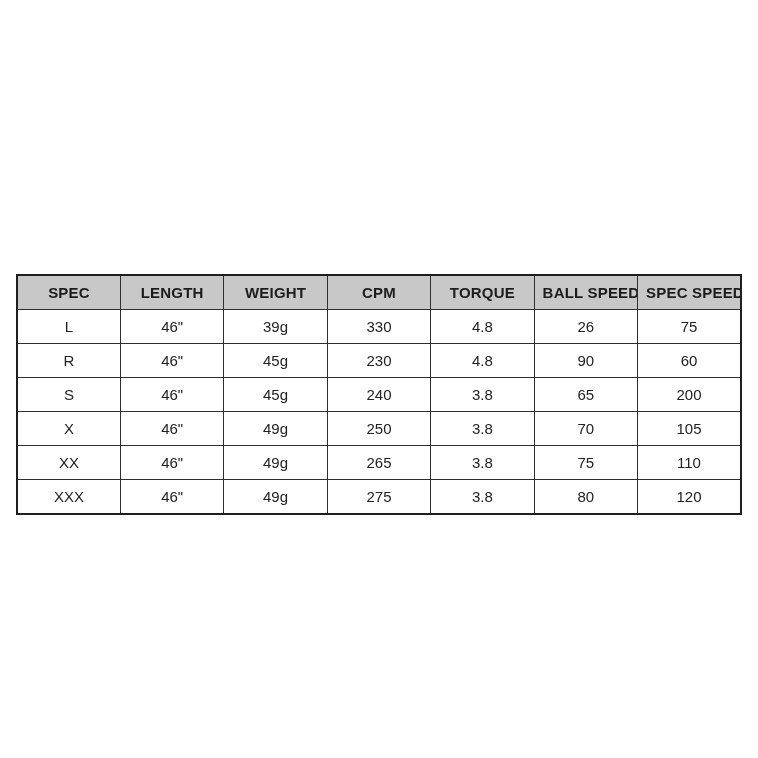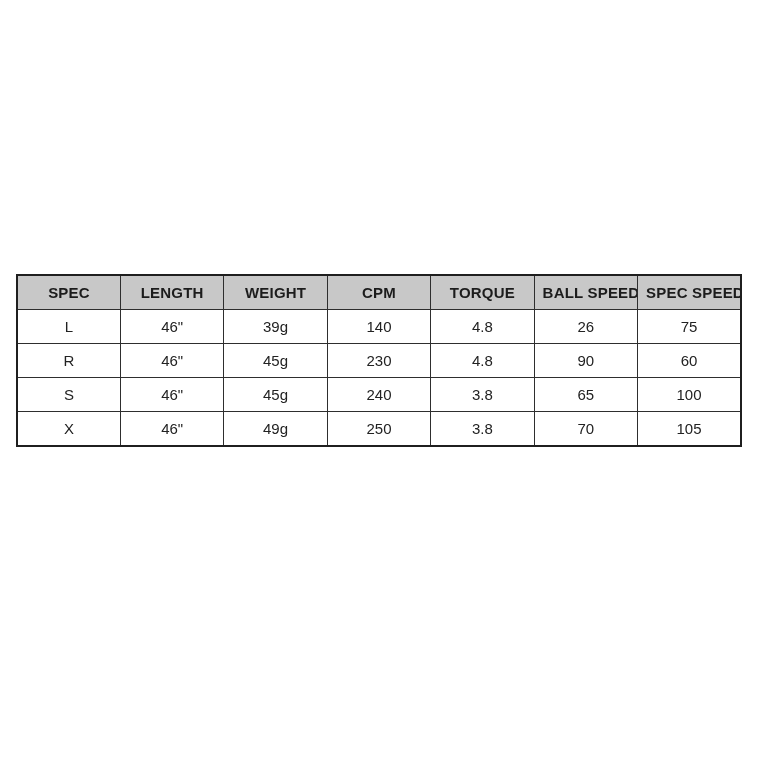--- a/index.html
+++ b/index.html
@@ -59,47 +59,65 @@
         <th>TORQUE</th>
         <th>BALL SPEED</th>
         <th>SPEC SPEED</th>
       </tr>
     </thead>
     <tbody>
       <tr>
         <td>L</td>
         <td>46"</td>
         <td>39g</td>
-        <td>140</td>
+        <td>330</td>
         <td>4.8</td>
         <td>26</td>
         <td>75</td>
       </tr>
       <tr>
         <td>R</td>
         <td>46"</td>
         <td>45g</td>
         <td>230</td>
         <td>4.8</td>
         <td>90</td>
         <td>60</td>
       </tr>
       <tr>
         <td>S</td>
         <td>46"</td>
         <td>45g</td>
         <td>240</td>
         <td>3.8</td>
         <td>65</td>
-        <td>100</td>
+        <td>200</td>
       </tr>
       <tr>
         <td>X</td>
         <td>46"</td>
         <td>49g</td>
         <td>250</td>
         <td>3.8</td>
         <td>70</td>
         <td>105</td>
       </tr>
+      <tr>
+        <td>XX</td>
+        <td>46"</td>
+        <td>49g</td>
+        <td>265</td>
+        <td>3.8</td>
+        <td>75</td>
+        <td>110</td>
+      </tr>
+      <tr>
+        <td>XXX</td>
+        <td>46"</td>
+        <td>49g</td>
+        <td>275</td>
+        <td>3.8</td>
+        <td>80</td>
+        <td>120</td>
+      </tr>
     </tbody>
   </table>
 </div>
 
 </body></html>

